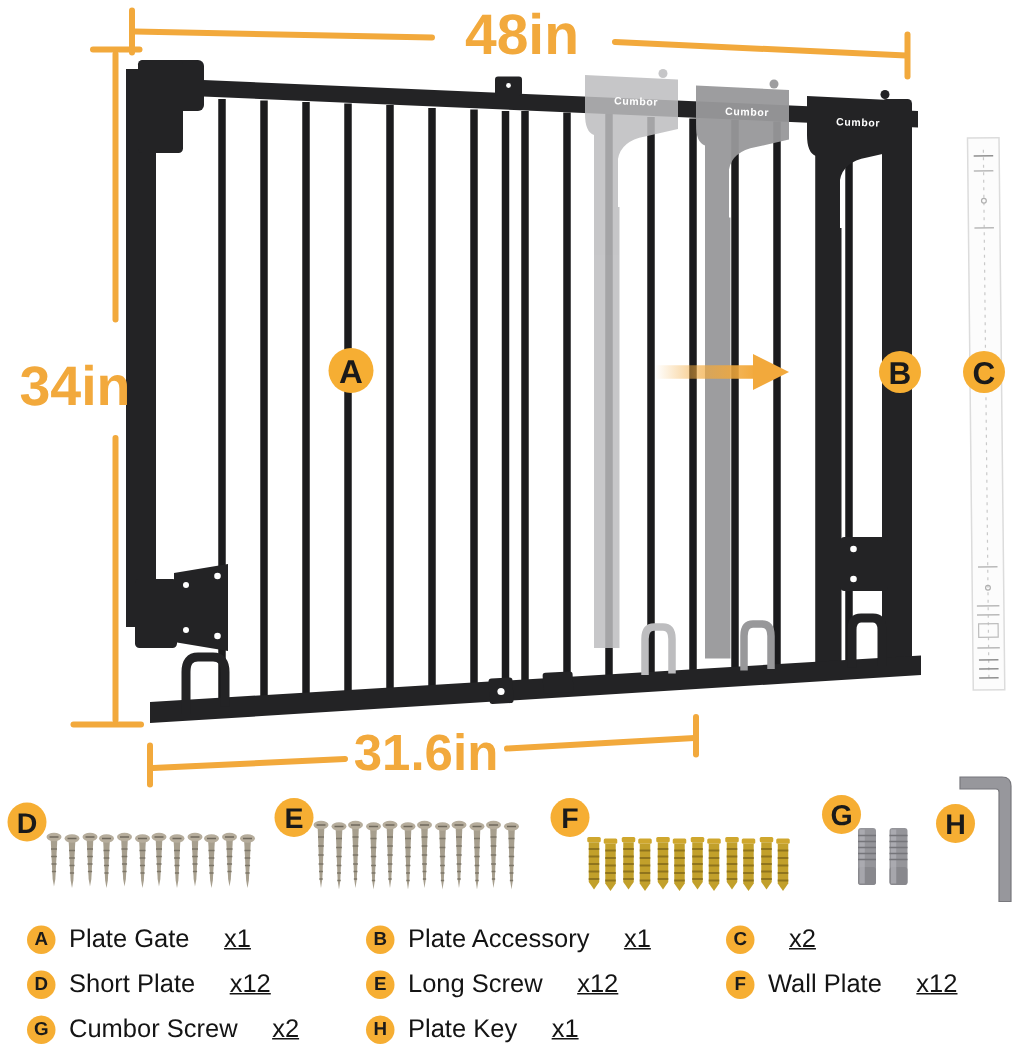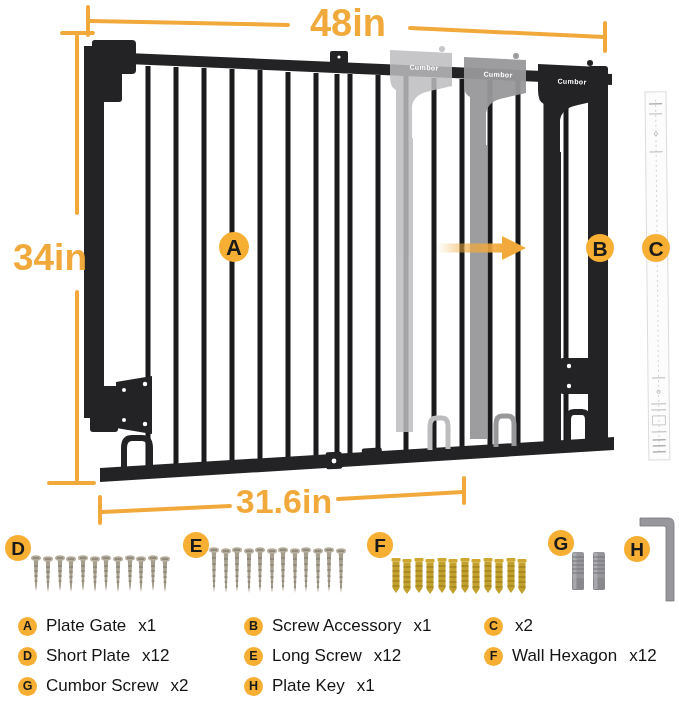--- a/index.html
+++ b/index.html
@@ -16,21 +16,21 @@
   .blk{fill:#232325;}
   .brand-text{fill:#ffffff;font-size:7px;font-weight:bold;letter-spacing:.4px;text-anchor:middle;}
   .plate-mark{stroke:#b9b9b9;stroke-width:1;}
   .plate-mark-dark{stroke:#8f8f8f;stroke-width:1;}
   .legend{position:absolute;left:18px;top:616px;width:652px;display:grid;
           grid-template-columns:226px 240px 186px;row-gap:10px;}
   .legend-item{display:flex;align-items:center;gap:9px;font-size:17px;color:#141414;white-space:nowrap;}
   .badge{width:19px;height:19px;border-radius:50%;background:#F6AE33;color:#1a1a1a;
          display:inline-flex;align-items:center;justify-content:center;
          font-size:12.5px;font-weight:bold;flex:0 0 auto;}
-  .qty{margin-left:3px;}
+  .qty{margin-left:14px;text-decoration:underline;}
 </style>
 </head>
 <body>
 
 <div class="stage">
 
   <svg id="gate-svg" width="679" height="530" viewBox="0 0 679 530">
     <defs>
       <linearGradient id="fadeGrad" gradientUnits="userSpaceOnUse" x1="437" y1="248" x2="504" y2="248">
         <stop offset="0" stop-color="#F2A93C" stop-opacity="0"></stop>
@@ -275,40 +275,40 @@
   </svg>
 
   <div class="legend">
     <div class="legend-item">
       <span class="badge">A</span>
       <span>Plate Gate</span>
       <span class="qty">x1</span>
     </div>
     <div class="legend-item">
       <span class="badge">B</span>
-      <span>Screw Accessory</span>
+      <span>Plate Accessory</span>
       <span class="qty">x1</span>
     </div>
     <div class="legend-item">
       <span class="badge">C</span>
       <span class="qty">x2</span>
     </div>
     <div class="legend-item">
       <span class="badge">D</span>
       <span>Short Plate</span>
       <span class="qty">x12</span>
     </div>
     <div class="legend-item">
       <span class="badge">E</span>
       <span>Long Screw</span>
       <span class="qty">x12</span>
     </div>
     <div class="legend-item">
       <span class="badge">F</span>
-      <span>Wall Hexagon</span>
+      <span>Wall Plate</span>
       <span class="qty">x12</span>
     </div>
     <div class="legend-item">
       <span class="badge">G</span>
       <span>Cumbor Screw</span>
       <span class="qty">x2</span>
     </div>
     <div class="legend-item">
       <span class="badge">H</span>
       <span>Plate Key</span>

